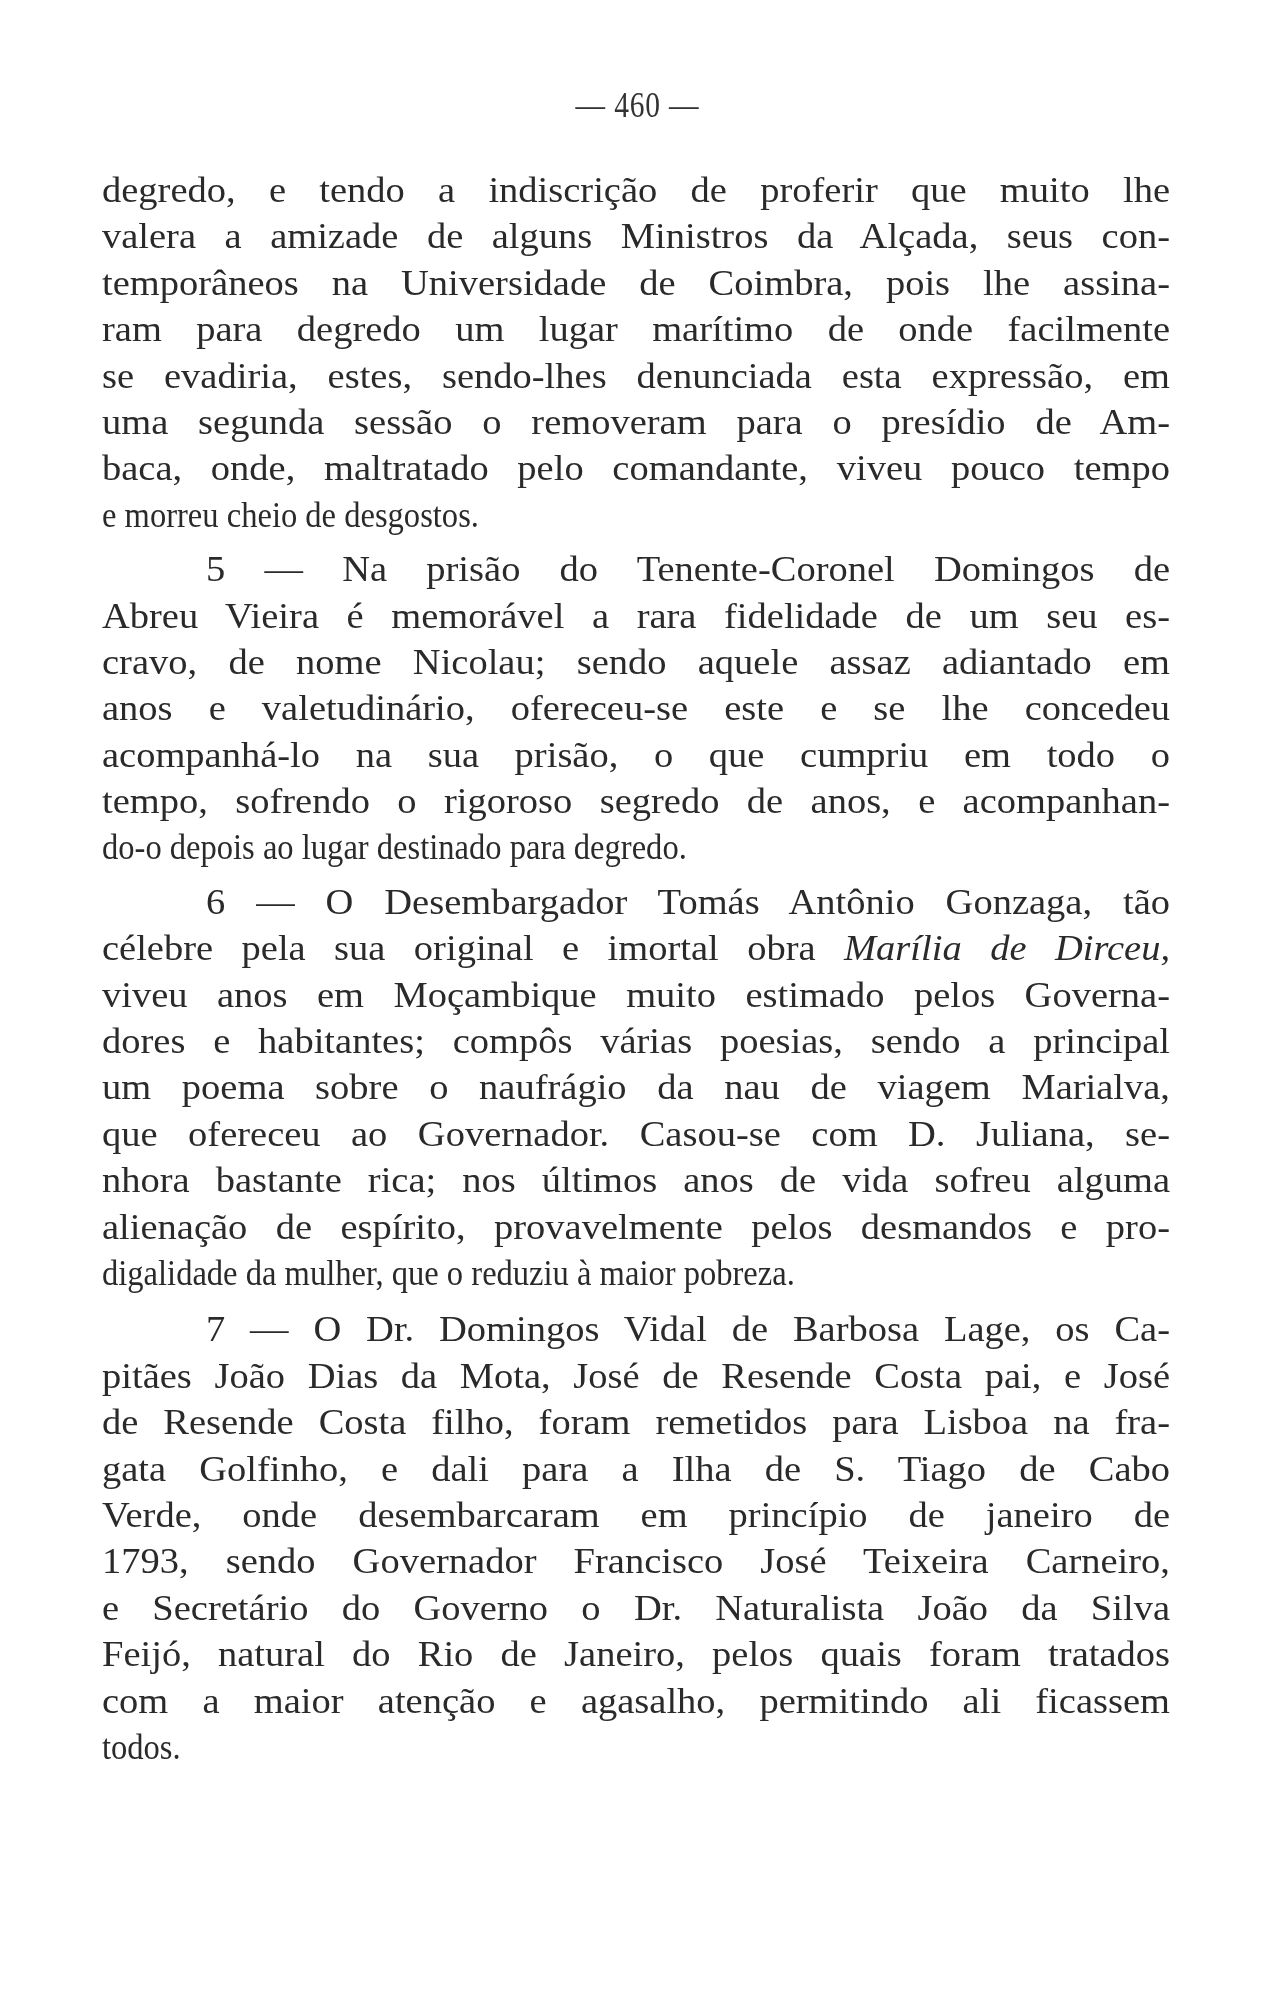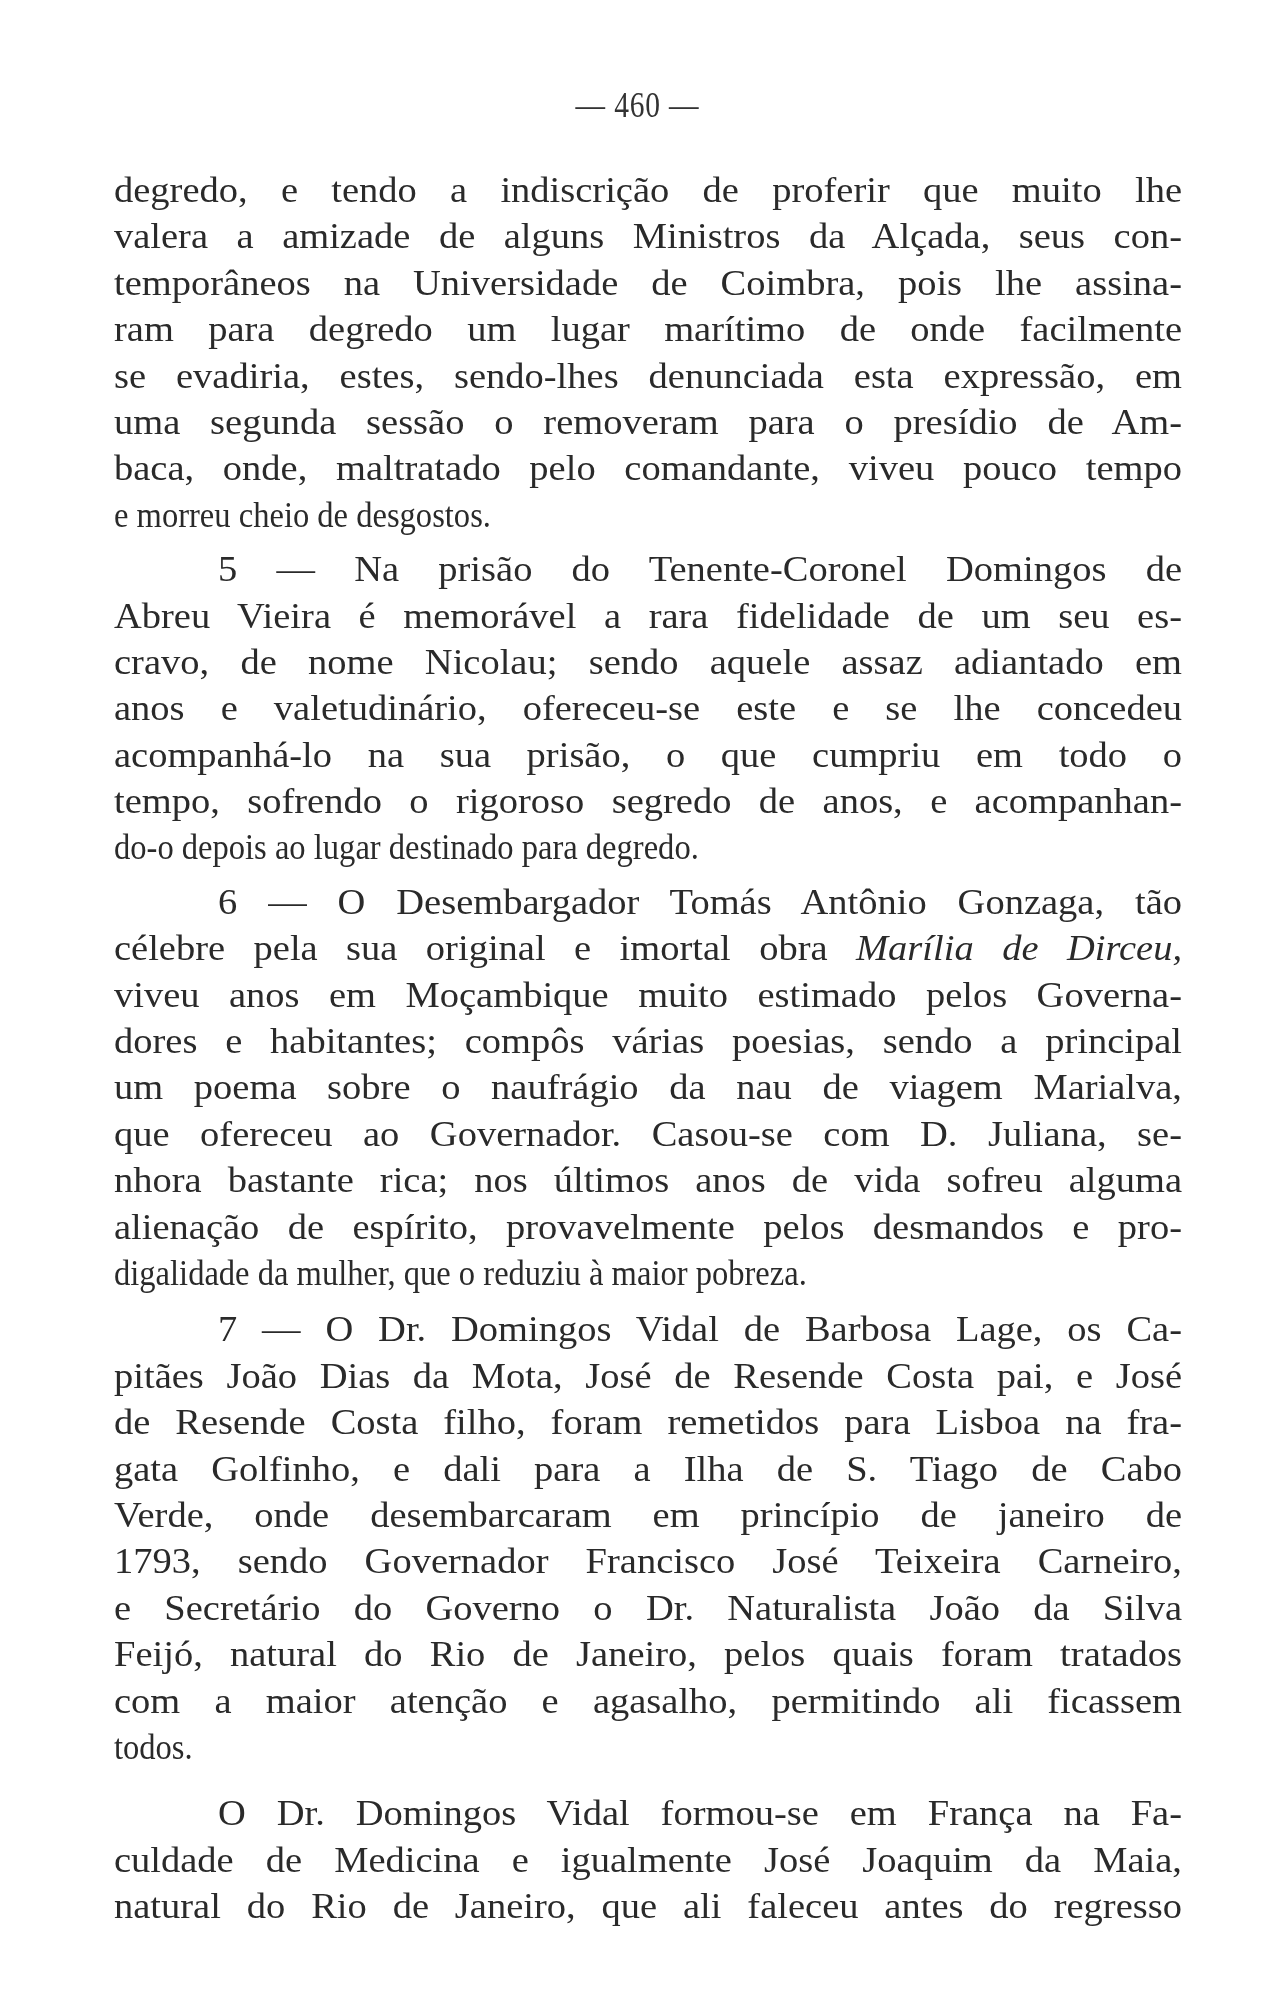--- a/index.html
+++ b/index.html
@@ -6,21 +6,21 @@
   body {
     width: 1275px; height: 2000px; background: #ffffff; position: relative; overflow: hidden;
     font-family: "Liberation Serif", "DejaVu Serif", serif; color: #2a2a2a;
   }
   .page-header {
     position: absolute; top: 84px; left: 0; width: 1275px; text-align: center;
     font-size: 36px; letter-spacing: 1px; color: #333;
     transform: scaleX(0.82);
   }
   .text-block {
-    position: absolute; left: 114px; top: 168px; width: 1068px;
+    position: absolute; left: 102px; top: 168px; width: 1068px;
   }
   .line {
     display: block; height: 46.4px; line-height: 46.4px;
     font-size: 35px; white-space: nowrap;
     text-align: justify; text-align-last: justify;
     transform-origin: left center;
   }
   .line.last { text-align-last: left; }
   .line.indent { padding-left: 104px; }
   .gap { height: 8px; }
@@ -82,19 +82,14 @@
     <span class="line" style="width: 970.909px; padding-left: 0px; box-sizing: border-box; transform: scaleX(1.1);">1793, sendo Governador Francisco José Teixeira Carneiro,</span>
     <span class="line" style="width: 970.909px; padding-left: 0px; box-sizing: border-box; transform: scaleX(1.1);">e Secretário do Governo o Dr. Naturalista João da Silva</span>
     <span class="line" style="width: 970.909px; padding-left: 0px; box-sizing: border-box; transform: scaleX(1.1);">Feijó, natural do Rio de Janeiro, pelos quais foram tratados</span>
     <span class="line" style="width: 970.909px; padding-left: 0px; box-sizing: border-box; transform: scaleX(1.1);">com a maior atenção e agasalho, permitindo ali ficassem</span>
     <span class="line last" style="width: 1148.39px; padding-left: 0px; box-sizing: border-box; transform: scaleX(0.93);">todos.</span>
   </div>
 
   <div class="gap2"></div>
   <div class="gap2"></div>
 
-  <div>
-    <span class="line indent" style="width: 970.909px; padding-left: 94.5455px; box-sizing: border-box; transform: scaleX(1.1);">O Dr. Domingos Vidal formou-se em França na Fa-</span>
-    <span class="line" style="width: 970.909px; padding-left: 0px; box-sizing: border-box; transform: scaleX(1.1);">culdade de Medicina e igualmente José Joaquim da Maia,</span>
-    <span class="line" style="width: 970.909px; padding-left: 0px; box-sizing: border-box; transform: scaleX(1.1);">natural do Rio de Janeiro, que ali faleceu antes do regresso</span>
-  </div>
 
 </div>
 
 </body></html>

